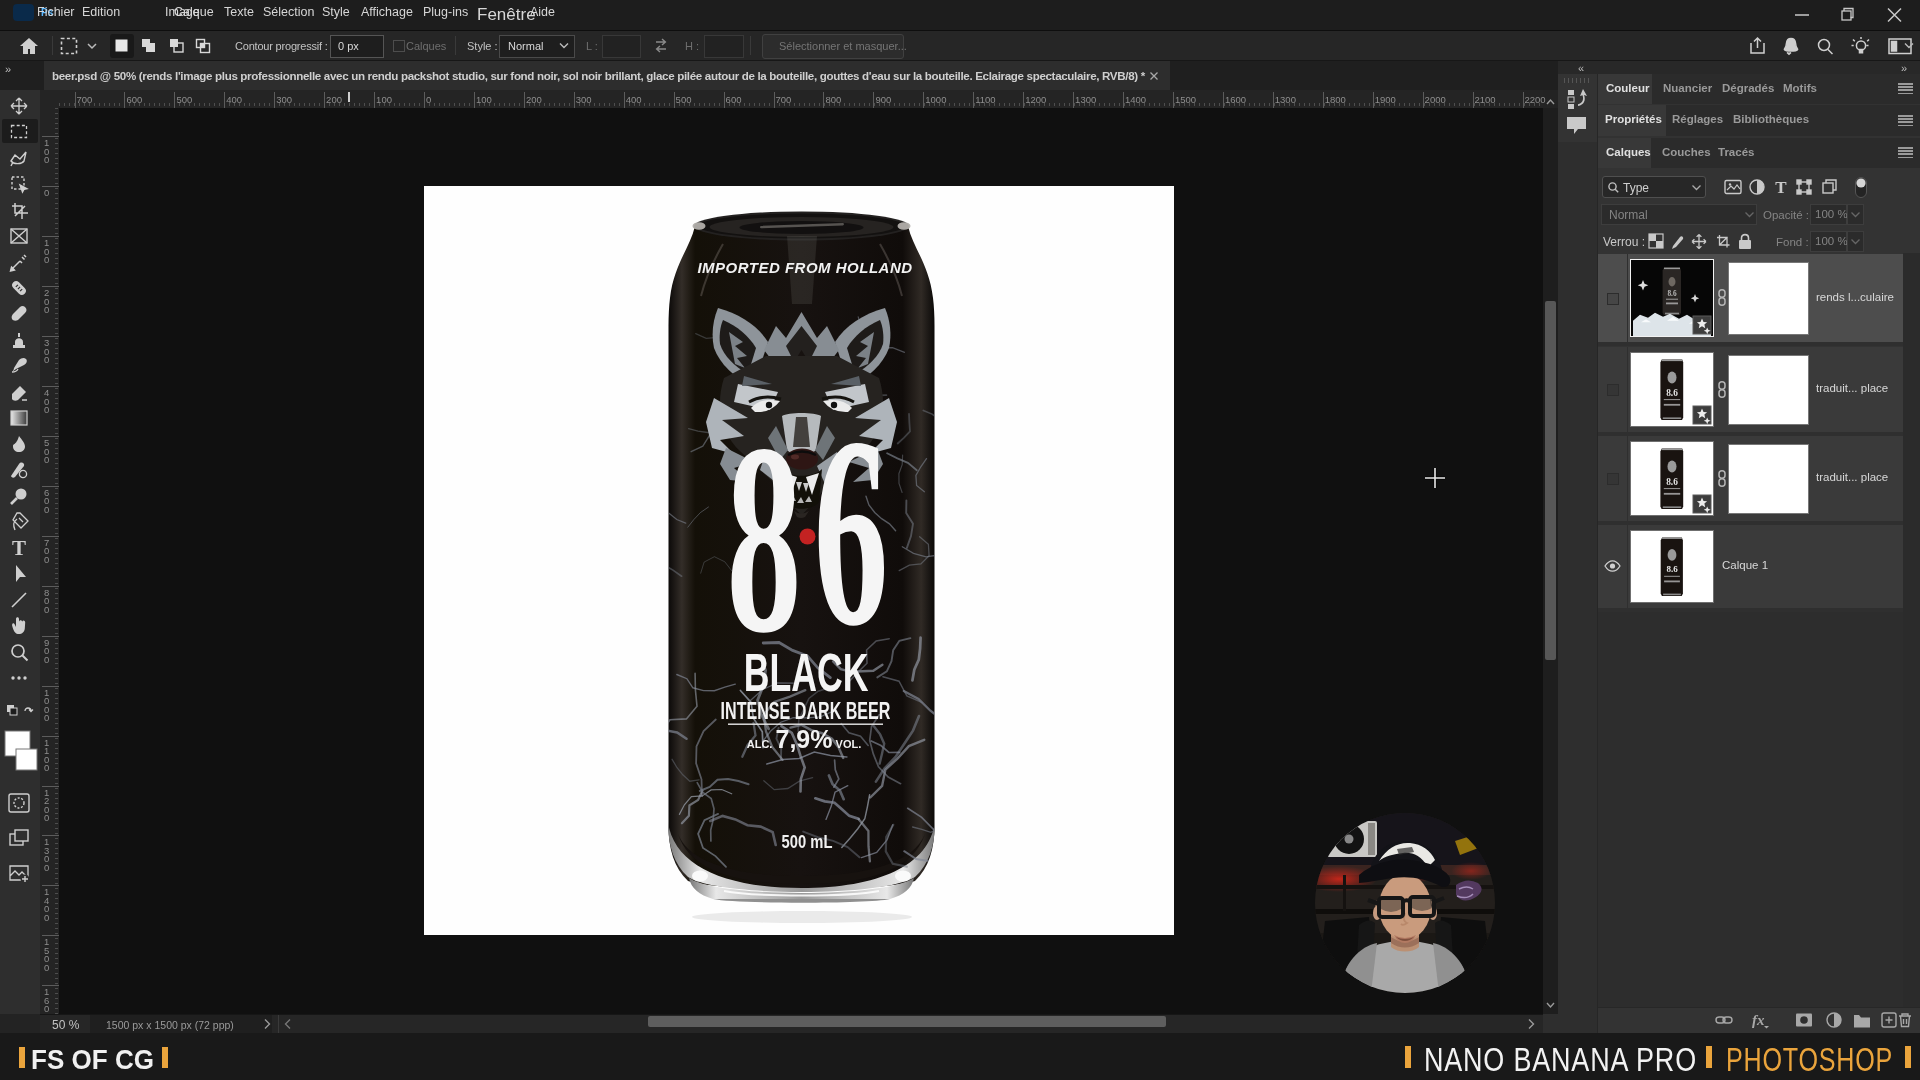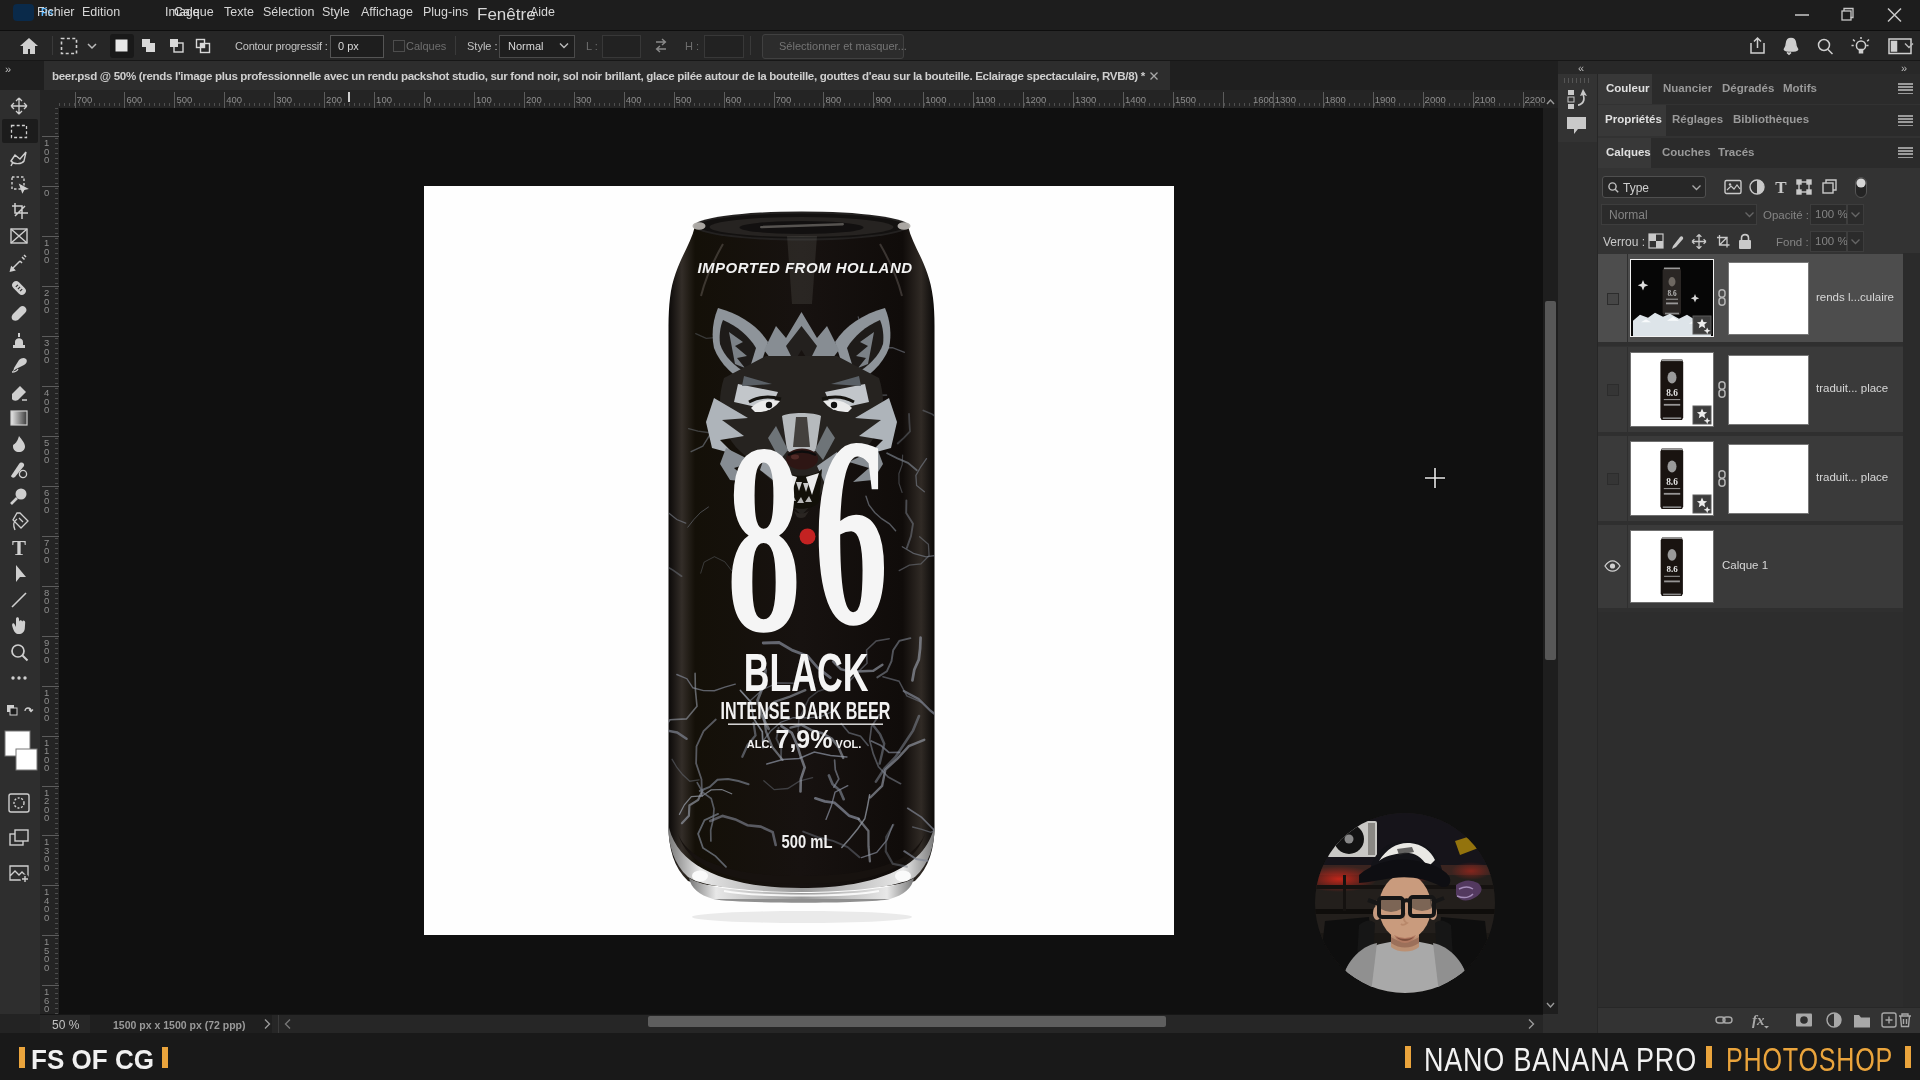--- a/index.html
+++ b/index.html
@@ -258,21 +258,21 @@
 <div class="txt" style="left:975.2px;top:94px;font-size:9.5px;color:#8e8e8e;">1100</div>
 <div class="a" style="left:1023.2px;top:92px;width:1px;height:16px;background:#5c5c5c;"></div>
 <div class="txt" style="left:1025.2px;top:94px;font-size:9.5px;color:#8e8e8e;">1200</div>
 <div class="a" style="left:1073.1px;top:92px;width:1px;height:16px;background:#5c5c5c;"></div>
 <div class="txt" style="left:1075.1px;top:94px;font-size:9.5px;color:#8e8e8e;">1300</div>
 <div class="a" style="left:1123.0px;top:92px;width:1px;height:16px;background:#5c5c5c;"></div>
 <div class="txt" style="left:1125.0px;top:94px;font-size:9.5px;color:#8e8e8e;">1400</div>
 <div class="a" style="left:1172.9px;top:92px;width:1px;height:16px;background:#5c5c5c;"></div>
 <div class="txt" style="left:1174.9px;top:94px;font-size:9.5px;color:#8e8e8e;">1500</div>
 <div class="a" style="left:1222.9px;top:92px;width:1px;height:16px;background:#5c5c5c;"></div>
-<div class="txt" style="left:1224.9px;top:94px;font-size:9.5px;color:#8e8e8e;margin-left:28px;">1600</div>
+<div class="txt" style="left:1224.9px;top:94px;font-size:9.5px;color:#8e8e8e;">1600</div>
 <div class="a" style="left:1272.8px;top:92px;width:1px;height:16px;background:#5c5c5c;"></div>
 <div class="txt" style="left:1274.8px;top:94px;font-size:9.5px;color:#8e8e8e;">1300</div>
 <div class="a" style="left:1322.7px;top:92px;width:1px;height:16px;background:#5c5c5c;"></div>
 <div class="txt" style="left:1324.7px;top:94px;font-size:9.5px;color:#8e8e8e;">1800</div>
 <div class="a" style="left:1372.7px;top:92px;width:1px;height:16px;background:#5c5c5c;"></div>
 <div class="txt" style="left:1374.7px;top:94px;font-size:9.5px;color:#8e8e8e;">1900</div>
 <div class="a" style="left:1422.6px;top:92px;width:1px;height:16px;background:#5c5c5c;"></div>
 <div class="txt" style="left:1424.6px;top:94px;font-size:9.5px;color:#8e8e8e;">2000</div>
 <div class="a" style="left:1472.5px;top:92px;width:1px;height:16px;background:#5c5c5c;"></div>
 <div class="txt" style="left:1474.5px;top:94px;font-size:9.5px;color:#8e8e8e;">2100</div>
@@ -323,21 +323,21 @@
 <svg class="a" style="left:1543px;top:96px;" width="15" height="12" viewBox="0 0 15 12">
     <path d="M4 8 l3.5-4 3.5 4" fill="none" stroke="#9a9a9a" stroke-width="1.4"></path>
   </svg>
 <svg class="a" style="left:1543px;top:999px;" width="15" height="12" viewBox="0 0 15 12">
     <path d="M4 4 l3.5 4 3.5-4" fill="none" stroke="#9a9a9a" stroke-width="1.4"></path>
   </svg>
 <div class="a" style="left:0px;top:1014px;width:40px;height:19px;background:#232323;"></div>
 <div class="a" style="left:40px;top:1014px;width:1518px;height:19px;background:#262626;border-top:1px solid #161616;"></div>
 <div class="txt" style="left:52px;top:1018px;font-size:12px;color:#c2c2c2;">50 %</div>
 <div class="a" style="left:90px;top:1015px;width:182px;height:18px;background:#1f1f1f;"></div>
-<div class="txt" style="left:113px;top:1019px;font-size:10.5px;color:#9a9a9a;font-weight:bold;">1500 px x 1500 px (72 ppp)</div>
+<div class="txt" style="left:106px;top:1019px;font-size:10.5px;color:#9a9a9a;">1500 px x 1500 px (72 ppp)</div>
 <svg class="a" style="left:260px;top:1017px;" width="14" height="14" viewBox="0 0 14 14">
     <path d="M5 2.5 l4.5 4.5 -4.5 4.5" fill="none" stroke="#9a9a9a" stroke-width="1.4"></path>
   </svg>
 <div class="a" style="left:278px;top:1015px;width:1px;height:18px;background:#3a3a3a;"></div>
 <svg class="a" style="left:281px;top:1017px;" width="14" height="14" viewBox="0 0 14 14">
     <path d="M9 2.5 l-4.5 4.5 4.5 4.5" fill="none" stroke="#777" stroke-width="1.4"></path>
   </svg>
 <div class="a" style="left:648px;top:1016px;width:518px;height:11px;background:#5e5e5e;border-radius:2px;"></div>
 <svg class="a" style="left:1524px;top:1017px;" width="14" height="14" viewBox="0 0 14 14">
     <path d="M5 2.5 l4.5 4.5 -4.5 4.5" fill="none" stroke="#9a9a9a" stroke-width="1.4"></path>

